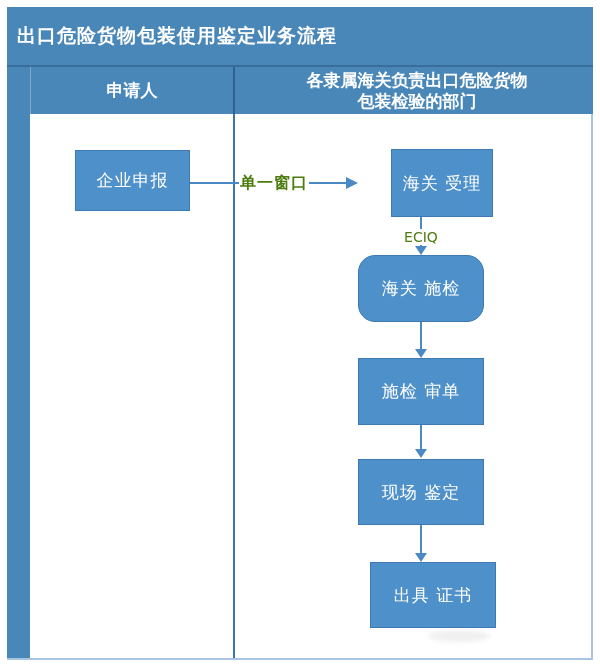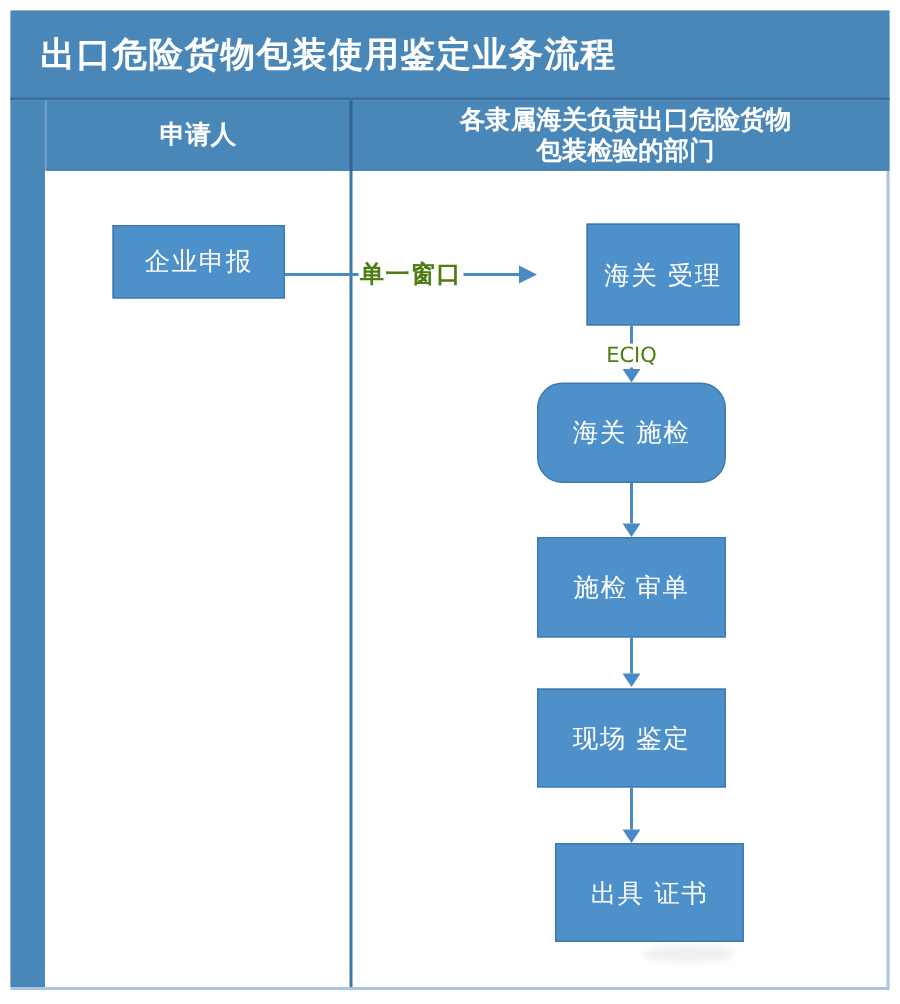--- a/index.html
+++ b/index.html
@@ -6,43 +6,43 @@
   body{font-family:"DejaVu Sans","Liberation Sans",sans-serif;}
   .canvas{position:relative;width:600px;height:669px;background:#fff;overflow:hidden;}
 
   
   .outer-frame{position:absolute;box-sizing:border-box;left:7px;top:7px;width:586px;height:653px;
     border:2px solid #a8c4de;background:#fff;}
 
   
   .title-bar{position:absolute;left:7px;top:7px;width:586px;height:58px;background:#4a87b9;
     border-bottom:2px solid #3a6c9c;display:flex;align-items:center;}
-  .title-text{color:#ffffff;font-size:23px;font-weight:bold;padding-left:20px;letter-spacing:1px;white-space:nowrap;}
+  .title-text{color:#ffffff;font-size:19px;font-weight:bold;padding-left:10px;letter-spacing:1px;white-space:nowrap;}
 
   
   .header-band{position:absolute;left:7px;top:67px;width:586px;height:47px;background:#4a87b9;}
   .header-sep-strip{position:absolute;left:30px;top:67px;width:1px;height:47px;background:#7fa8cc;}
   .header-sep-mid{position:absolute;left:233px;top:67px;width:2px;height:47px;background:#33618f;}
   .lane-header{position:absolute;top:67px;height:47px;display:flex;flex-direction:column;
     align-items:center;justify-content:center;color:#fff;font-size:17px;font-weight:bold;line-height:21px;}
   .lane-header.left{left:31px;width:202px;}
   .lane-header.right{left:239px;width:356px;}
 
   
   .side-strip{position:absolute;left:7px;top:114px;width:23px;height:544px;background:#4a87b9;}
   .lane-divider{position:absolute;left:233px;top:114px;width:2px;height:544px;background:#3d76a8;}
 
   
   .node{position:absolute;box-sizing:border-box;background:#4e90c9;border:1px solid #3e7ab0;
     color:#fff;font-size:17px;display:flex;align-items:center;justify-content:center;
     text-align:center;letter-spacing:1px;white-space:pre;}
-  .n1{left:75px;top:150px;width:115px;height:49px;}
+  .n1{left:75px;top:150px;width:115px;height:61px;}
   .n2{left:358px;top:149px;width:102px;height:68px;margin-left:33px;}
   .n3{left:358px;top:255px;width:126px;height:67px;border-radius:17px;}
-  .n4{left:358px;top:358px;width:126px;height:67px;font-family:Liberation Serif, serif;}
+  .n4{left:358px;top:358px;width:126px;height:67px;}
   .n5{left:358px;top:459px;width:126px;height:66px;justify-content:center;}
   .n6{left:358px;top:562px;width:126px;height:66px;margin-left:12px;}
 
   
   .hline{position:absolute;left:190px;top:182px;width:156px;height:2px;background:#4a8ac4;}
   .head-right{position:absolute;left:346px;top:177px;width:0;height:0;
     border-top:6px solid transparent;border-bottom:6px solid transparent;border-left:12px solid #4a8ac4;}
   .vline{position:absolute;width:2px;background:#4a8ac4;left:420px;}
   .v1{top:217px;height:29px;}
   .v2{top:322px;height:27px;}

